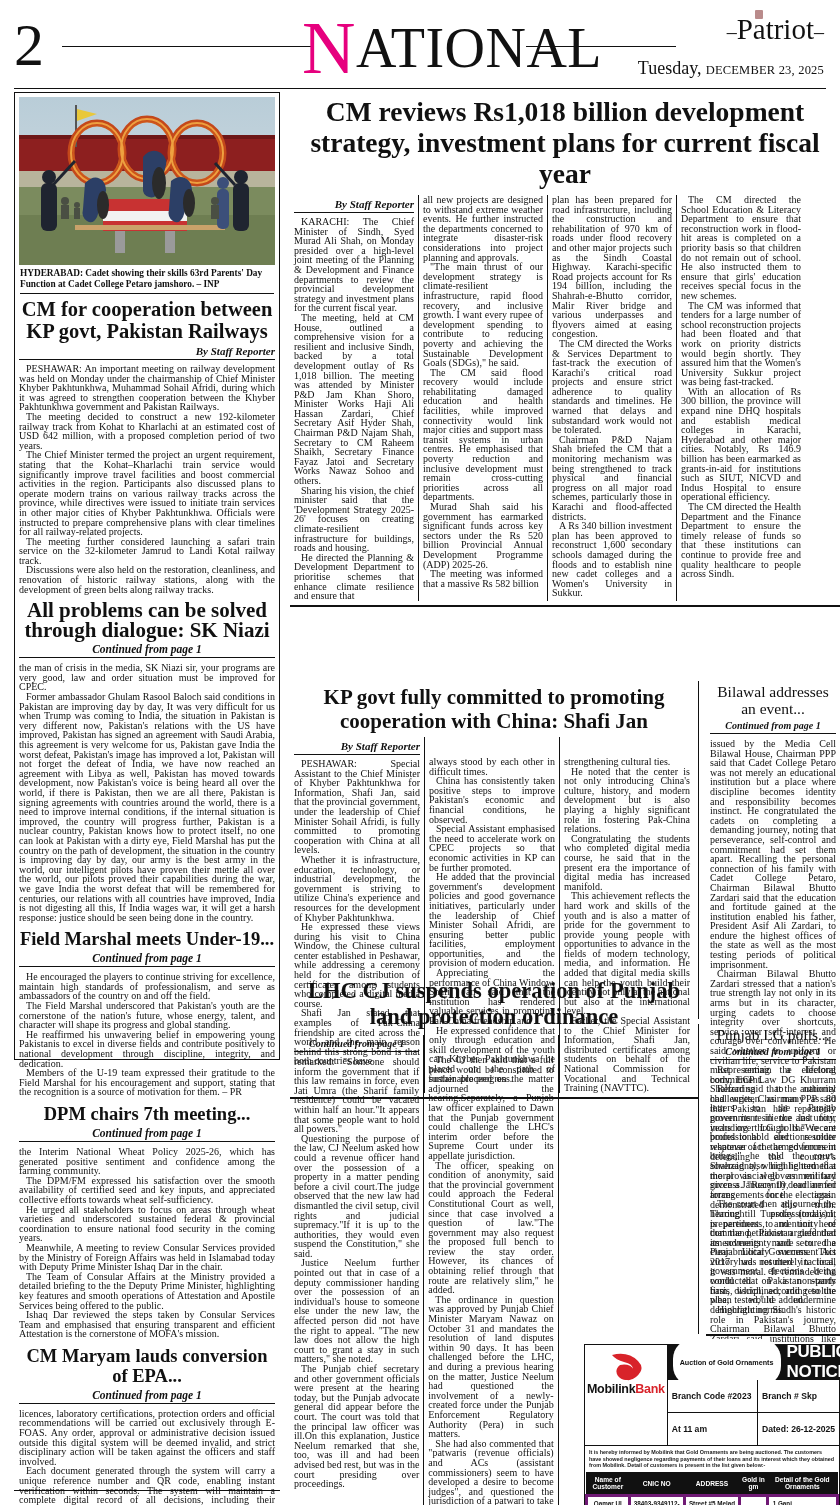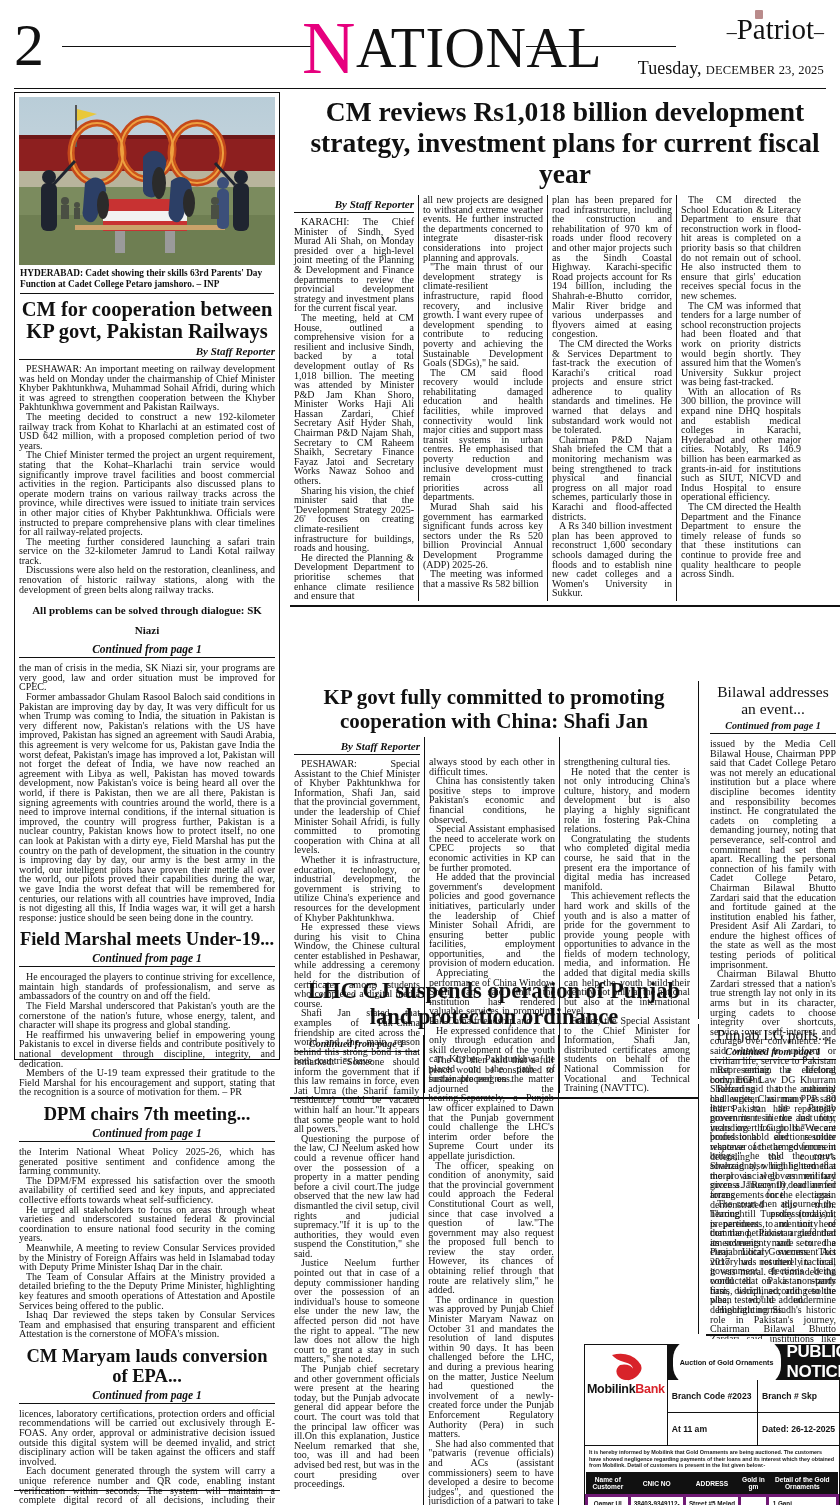--- a/index.html
+++ b/index.html
@@ -38,21 +38,21 @@
 
   .hl{font-weight:700;text-align:center;font-family:"Liberation Serif",serif;}
   .byline{font-style:italic;font-weight:700;text-align:right;font-size:11px;border-bottom:1.6px solid #111;padding-bottom:2px;margin:3px auto 4px auto;}
   .contd{font-style:italic;font-weight:700;text-align:center;font-size:11.5px;border-bottom:1.6px solid #111;padding-bottom:2px;margin:3px auto 5px auto;}
 
   
   .left-col{position:absolute;left:0;top:0;width:266px;border:1px solid #111;box-sizing:border-box;padding:4px;}
   .photo{width:100%;height:168px;position:relative;overflow:hidden;background:#9fb7c8;}
   .caption{font-size:9.3px;font-weight:700;line-height:11px;margin:3px 1px 2px 1px;border-bottom:1px solid #111;padding-bottom:3px;}
   .l-head{font-size:20.5px;line-height:22px;margin:4px 0 0 0;}
-  .l-head2{font-size:11px;line-height:19.5px;margin:4px 0 0 0;}
+  .l-head2{font-size:21px;line-height:19.5px;margin:4px 0 0 0;}
   .l-head3{font-size:18.5px;line-height:20px;margin:4px 0 0 0;}
 
   
   .main-top{position:absolute;left:276px;top:0;width:550px;}
   .main-head{font-size:27.5px;line-height:31px;font-weight:700;text-align:center;margin:4px 6px 6px 6px;}
   .cols4{display:flex;gap:0;}
   .c4{width:128px;padding:0 4px;box-sizing:border-box;}
   .vline{width:1px;background:#111;margin:0;}
 
   

